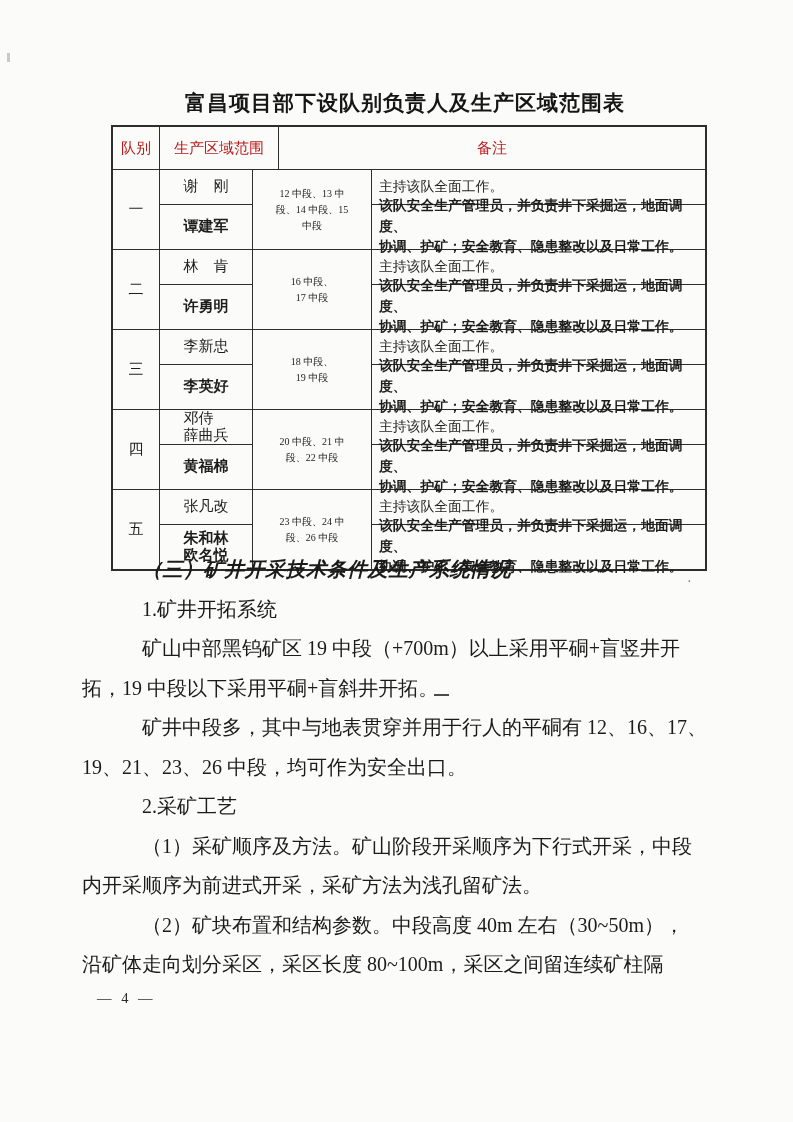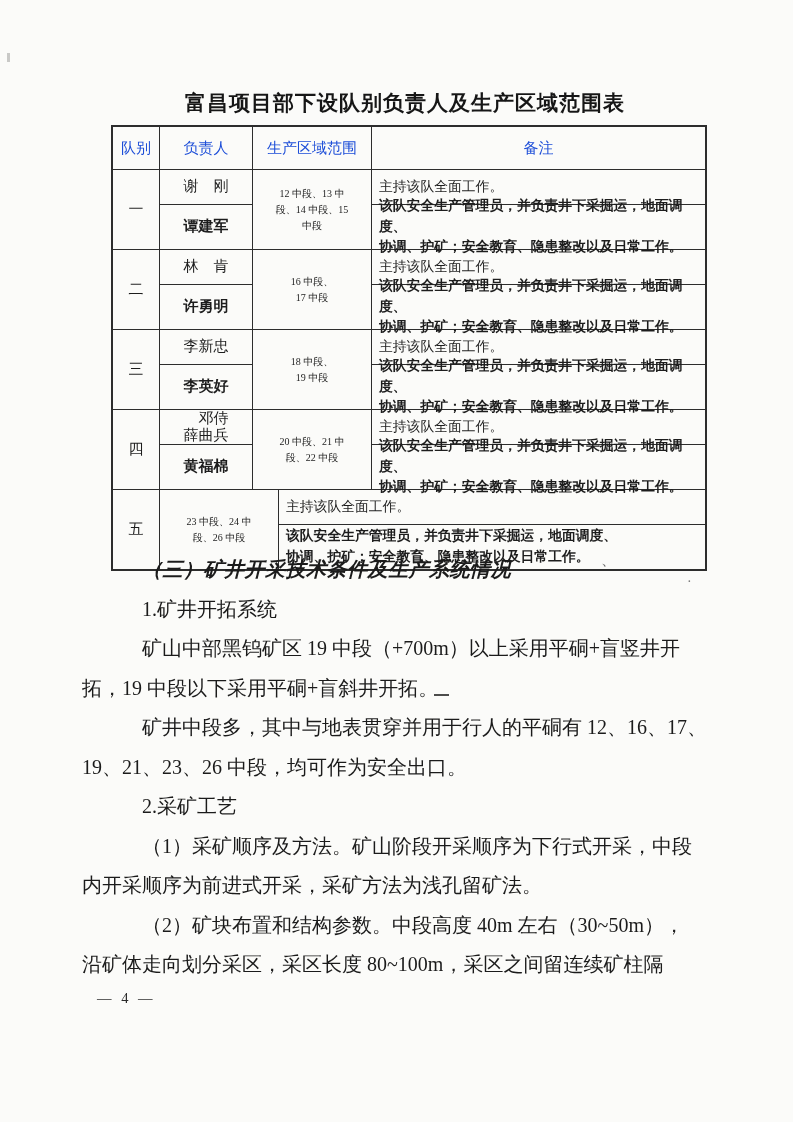--- a/index.html
+++ b/index.html
@@ -26,25 +26,25 @@
   .cell {
     display:flex; align-items:center; justify-content:center;
     border-right:1.6px solid #2d2d2d; box-sizing:border-box;
     font-size:15px; text-align:center;
   }
   .cell:last-child { border-right:none; }
   .w-team { width:47px; }
   .w-lead { width:93px; }
   .w-area { width:119px; }
   .w-note { flex:1; }
-  .hcell  { font-size:15px; color:#1d4ed8; }
+  .hcell  { font-size:15px; color:#b91c1c; }
   .split  { flex-direction:column; align-items:stretch; justify-content:flex-start; padding:0; }
   .sub {
     display:flex; align-items:center; justify-content:center;
-    box-sizing:border-box; white-space:pre-line; text-align:right;
+    box-sizing:border-box; white-space:pre-line; text-align:left;
   }
   .sub1 { height:44%; border-bottom:1.4px solid #2d2d2d; }
   .sub2 { height:56%;font-weight:bold; }
   .lead-sub { font-size:15px; line-height:1.15; }
   .area-cell { white-space:pre-line; line-height:1.6; font-size:10px; padding:0 4px; }
   .note-sub {
     justify-content:flex-start; text-align:left;
     padding:2px 5px 2px 7px; font-size:13.8px; line-height:1.5;
   }
   .note-sub.sub1 { align-items:center; }
@@ -68,21 +68,20 @@
 </head>
 <body>
 
 <div class="page">
 
   <div class="doc-title">富昌项目部下设队别负责人及生产区域范围表</div>
 
   <div class="fc-table">
     <div class="hrow">
       <div class="cell hcell w-team">队别</div>
-      <div class="cell hcell w-lead">负责人</div>
       <div class="cell hcell w-area">生产区域范围</div>
       <div class="cell hcell w-note">备注</div>
     </div>
 
     <div class="trow">
       <div class="cell w-team">一</div>
       <div class="cell w-lead split">
         <div class="sub sub1 lead-sub">谢　刚</div>
         <div class="sub sub2 lead-sub">谭建军</div>
       </div>
@@ -137,20 +136,25 @@
 段、22 中段</div>
       <div class="cell w-note split">
         <div class="sub sub1 note-sub">主持该队全面工作。</div>
         <div class="sub sub2 note-sub">该队安全生产管理员，并负责井下采掘运，地面调度、
 协调、护矿；安全教育、隐患整改以及日常工作。</div>
       </div>
     </div>
 
     <div class="trow">
       <div class="cell w-team">五</div>
+      <div class="cell w-lead split">
+        <div class="sub sub1 lead-sub">张凡改</div>
+        <div class="sub sub2 lead-sub">朱和林
+欧名悦</div>
+      </div>
       <div class="cell w-area area-cell">23 中段、24 中
 段、26 中段</div>
       <div class="cell w-note split">
         <div class="sub sub1 note-sub">主持该队全面工作。</div>
         <div class="sub sub2 note-sub">该队安全生产管理员，并负责井下采掘运，地面调度、
 协调、护矿；安全教育、隐患整改以及日常工作。</div>
       </div>
     </div>
   </div>
 

